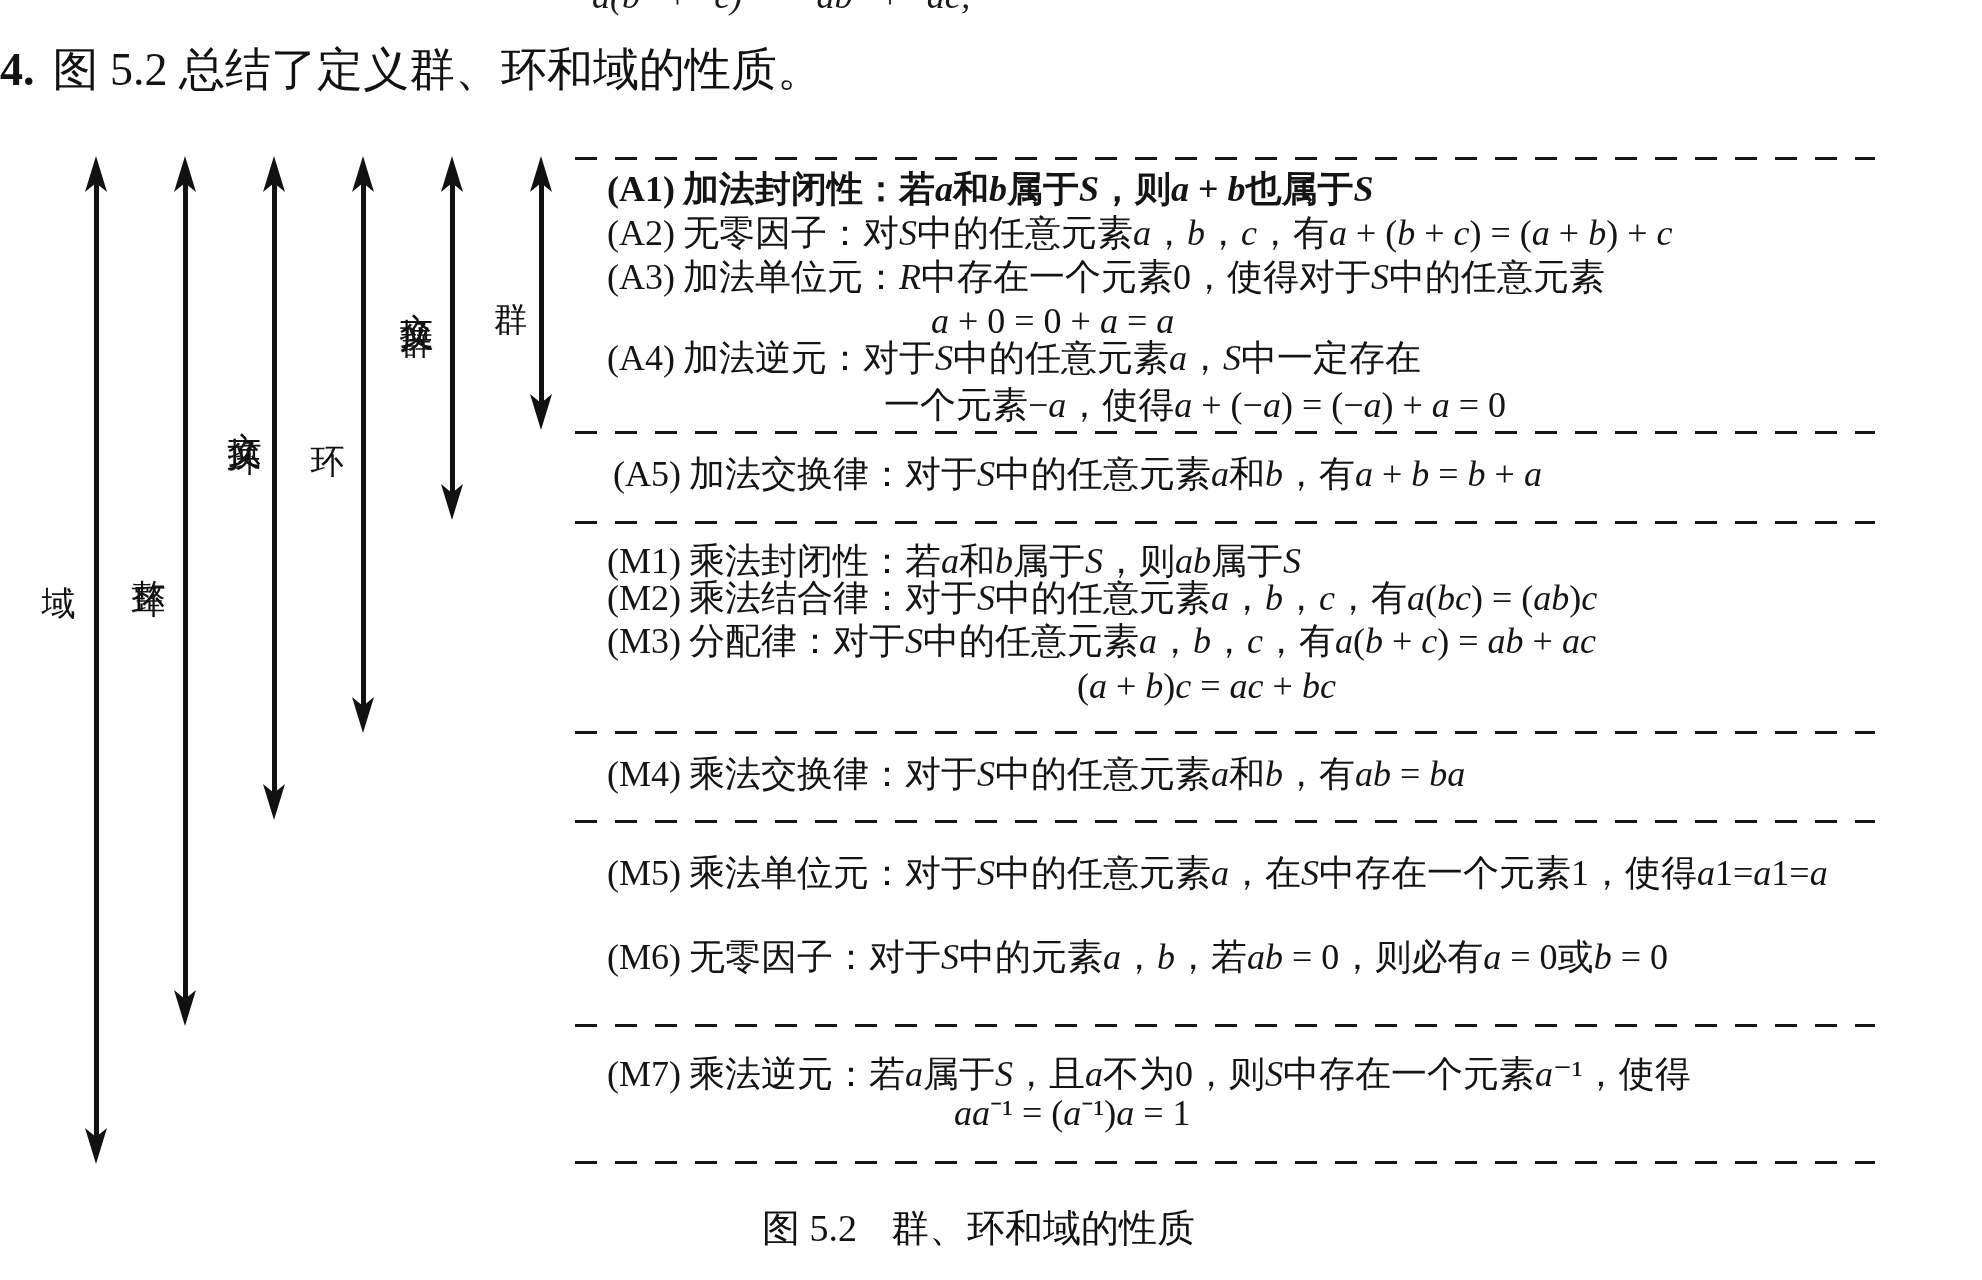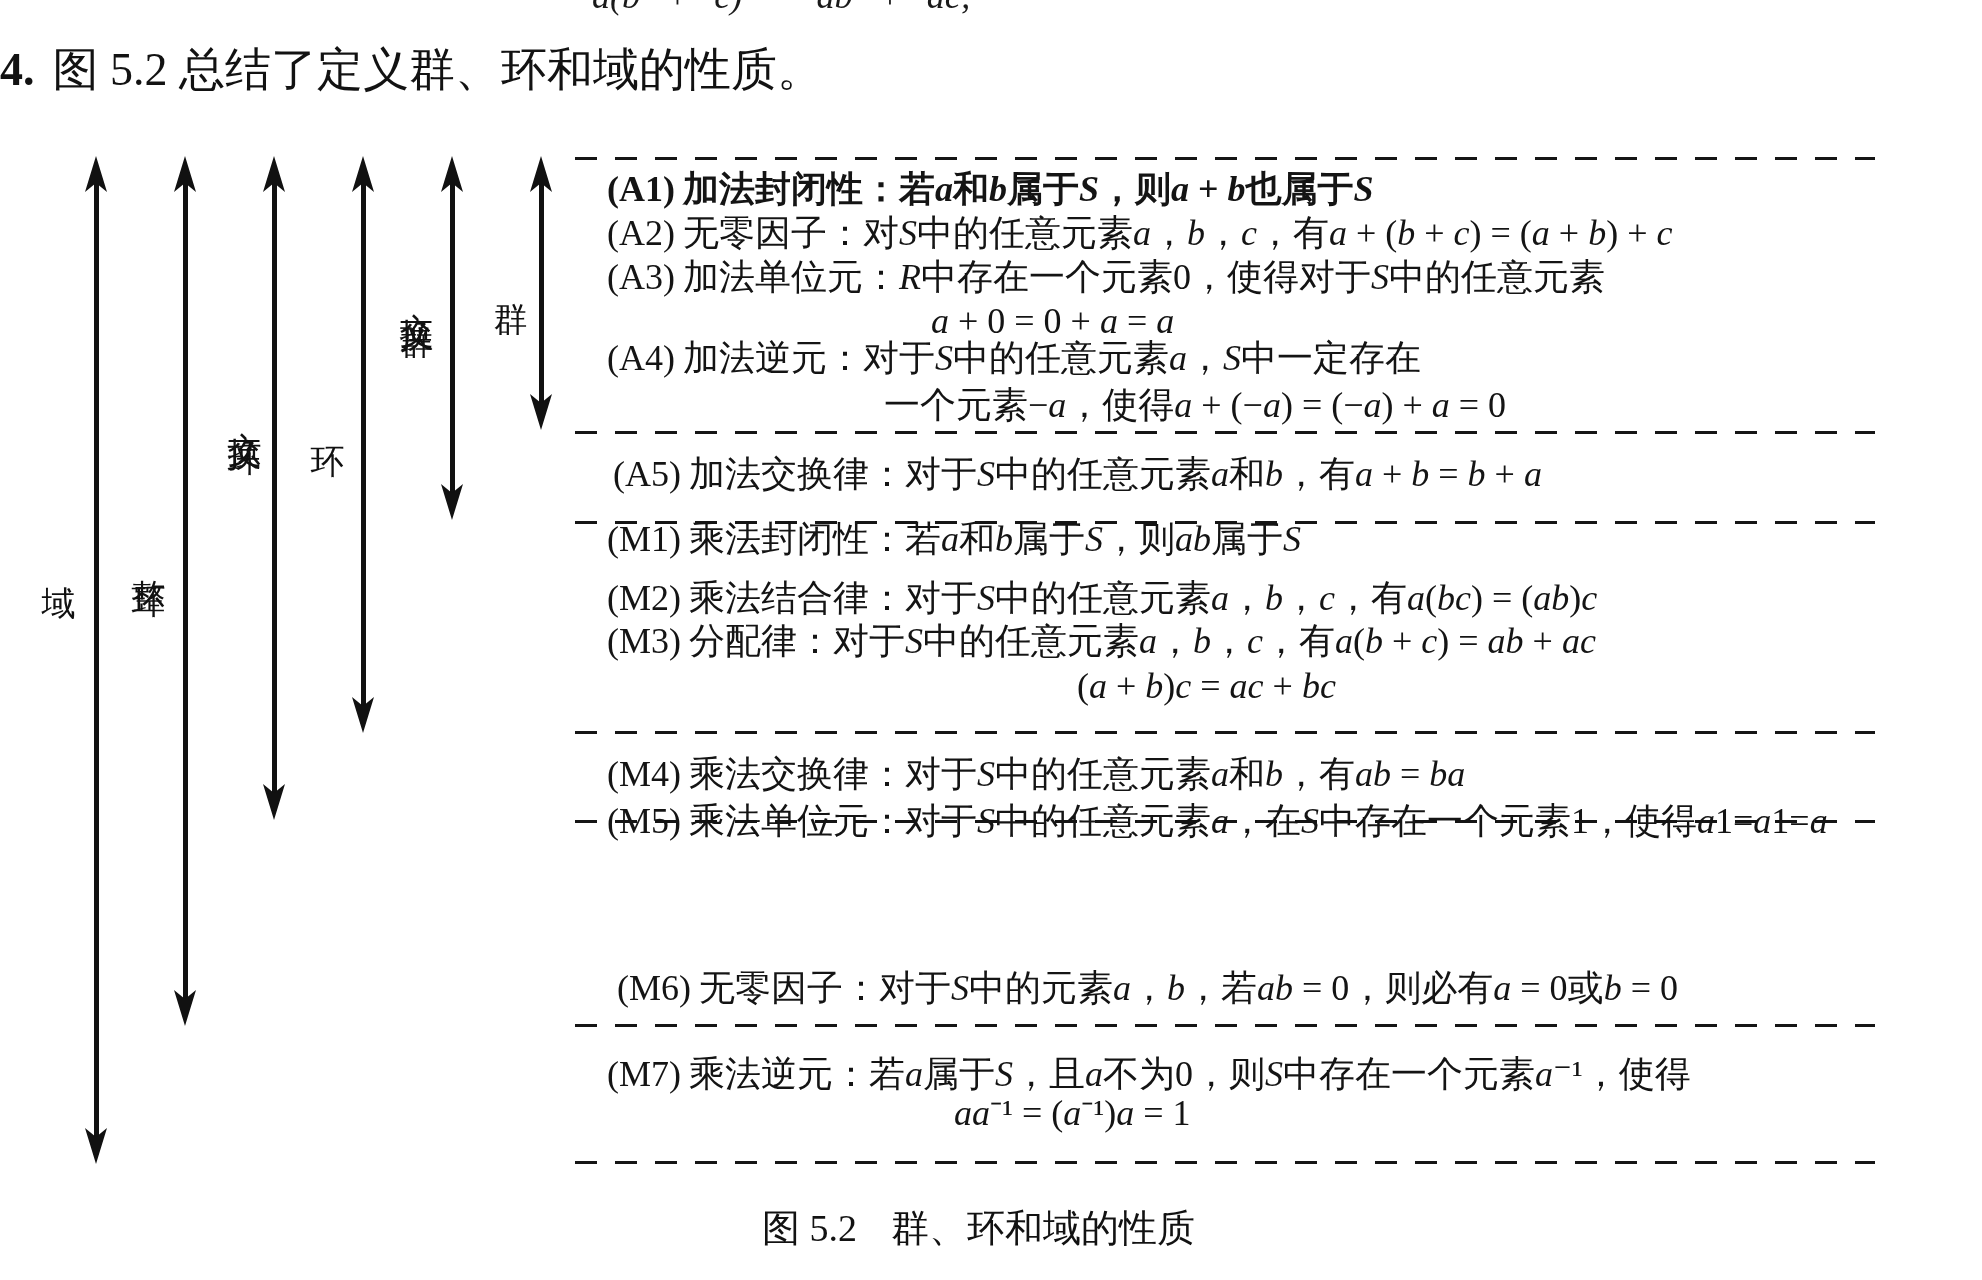--- a/index.html
+++ b/index.html
@@ -132,30 +132,30 @@
   <div class="ln" style="top:212px;"><span class="aid">(A2)</span><span>无零因子：</span><span>对<i>S</i>中的任意元素<i>a</i>，<i>b</i>，<i>c</i>，有<i>a</i> + (<i>b</i> + <i>c</i>) = (<i>a</i> + <i>b</i>) + <i>c</i></span></div>
 
   <div class="ln" style="top:256px;"><span class="aid">(A3)</span><span>加法单位元：</span><span><i>R</i>中存在一个元素0，使得对于<i>S</i>中的任意元素</span></div>
   <div class="ln" style="top:300px; left:931px;"><i>a</i> + 0 = 0 + <i>a</i> = <i>a</i></div>
 
   <div class="ln" style="top:337px;"><span class="aid">(A4)</span><span>加法逆元：</span><span>对于<i>S</i>中的任意元素<i>a</i>，<i>S</i>中一定存在</span></div>
   <div class="ln" style="top:384px; left:884px;">一个元素−<i>a</i>，使得<i>a</i> + (−<i>a</i>) = (−<i>a</i>) + <i>a</i> = 0</div>
 
   <div class="ln" style="top:453px; left:613px;"><span class="aid">(A5)</span><span>加法交换律：</span><span>对于<i>S</i>中的任意元素<i>a</i>和<i>b</i>，有<i>a</i> + <i>b</i> = <i>b</i> + <i>a</i></span></div>
 
-  <div class="ln" style="top:518px;"><span class="aid">(M1)</span><span>乘法封闭性：</span><span>若<i>a</i>和<i>b</i>属于<i>S</i>，则<i>ab</i>属于<i>S</i></span></div>
+  <div class="ln" style="top:540px;"><span class="aid">(M1)</span><span>乘法封闭性：</span><span>若<i>a</i>和<i>b</i>属于<i>S</i>，则<i>ab</i>属于<i>S</i></span></div>
 
   <div class="ln" style="top:577px;"><span class="aid">(M2)</span><span>乘法结合律：</span><span>对于<i>S</i>中的任意元素<i>a</i>，<i>b</i>，<i>c</i>，有<i>a</i>(<i>bc</i>) = (<i>ab</i>)<i>c</i></span></div>
 
   <div class="ln" style="top:620px;"><span class="aid">(M3)</span><span>分配律：</span><span>对于<i>S</i>中的任意元素<i>a</i>，<i>b</i>，<i>c</i>，有<i>a</i>(<i>b</i> + <i>c</i>) = <i>ab</i> + <i>ac</i></span></div>
   <div class="ln" style="top:665px; left:1077px;">(<i>a</i> + <i>b</i>)<i>c</i> = <i>ac</i> + <i>bc</i></div>
 
   <div class="ln" style="top:753px;"><span class="aid">(M4)</span><span>乘法交换律：</span><span>对于<i>S</i>中的任意元素<i>a</i>和<i>b</i>，有<i>ab</i> = <i>ba</i></span></div>
 
-  <div class="ln" style="top:800px;"><span class="aid">(M5)</span><span>乘法单位元：</span><span>对于<i>S</i>中的任意元素<i>a</i>，在<i>S</i>中存在一个元素1，使得<i>a</i>1=<i>a</i>1=<i>a</i></span></div>
+  <div class="ln" style="top:852px;"><span class="aid">(M5)</span><span>乘法单位元：</span><span>对于<i>S</i>中的任意元素<i>a</i>，在<i>S</i>中存在一个元素1，使得<i>a</i>1=<i>a</i>1=<i>a</i></span></div>
 
-  <div class="ln" style="top:967px;margin-left:10px;"><span class="aid">(M6)</span><span>无零因子：</span><span>对于<i>S</i>中的元素<i>a</i>，<i>b</i>，若<i>ab</i> = 0，则必有<i>a</i> = 0或<i>b</i> = 0</span></div>
+  <div class="ln" style="top:936px;"><span class="aid">(M6)</span><span>无零因子：</span><span>对于<i>S</i>中的元素<i>a</i>，<i>b</i>，若<i>ab</i> = 0，则必有<i>a</i> = 0或<i>b</i> = 0</span></div>
 
   <div class="ln" style="top:1053px;"><span class="aid">(M7)</span><span>乘法逆元：</span><span>若<i>a</i>属于<i>S</i>，且<i>a</i>不为0，则<i>S</i>中存在一个元素<i>a</i>⁻¹，使得</span></div>
   <div class="ln" style="top:1092px; left:954px;font-family:Liberation Serif, serif;"><i>aa</i>⁻¹ = (<i>a</i>⁻¹)<i>a</i> = 1</div>
 
   <div class="abs caption"><span>图 5.2</span><span class="cap-text">群、环和域的性质</span></div>
 </div>
 
 </body></html>

